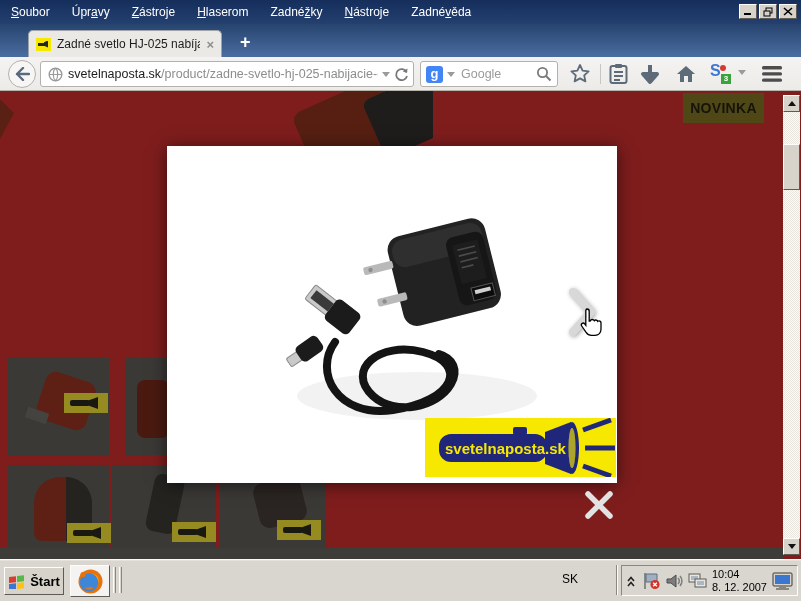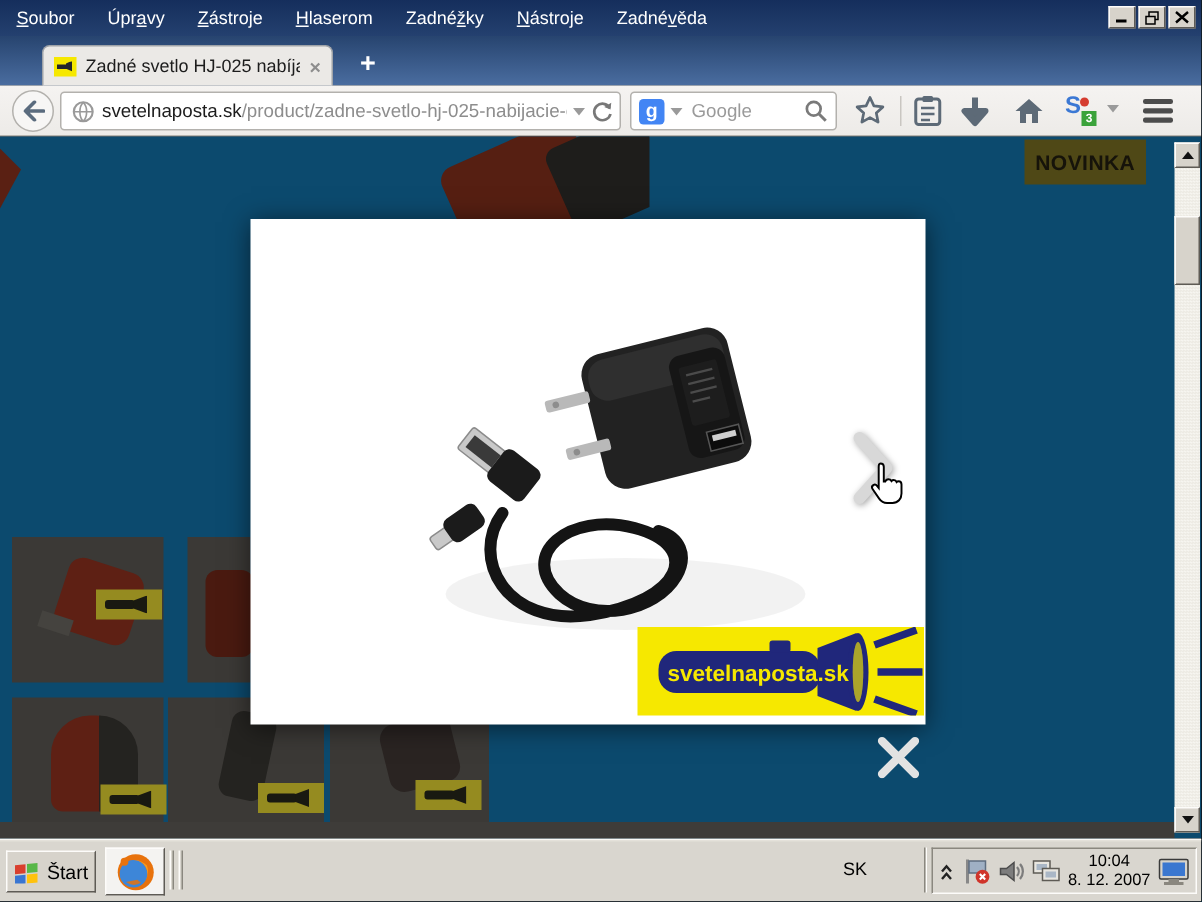--- a/index.html
+++ b/index.html
@@ -49,21 +49,21 @@
   #search-placeholder{color:#9a9a9a;font-size:12.5px;flex:1;margin-left:2px;}
   .tb-icon{position:absolute;top:5px;width:24px;height:24px;display:flex;align-items:center;justify-content:center;}
   .sep-v{position:absolute;top:7px;width:1px;height:20px;background:#c9c6c1;}
   .s3-badge{position:relative;width:20px;height:20px;}
   .s3-s{position:absolute;left:0;top:-2px;color:#3b78d4;font-weight:bold;font-size:16px;}
   .s3-dot{position:absolute;right:4px;top:1px;width:6px;height:6px;background:#d53c2f;border-radius:50%;}
   .s3-3{position:absolute;right:-1px;bottom:0;width:10px;height:10px;background:#3ba33b;color:#fff;
     font-size:8px;font-weight:bold;text-align:center;line-height:10px;}
 
   
-  #content{position:absolute;left:0;top:91px;width:801px;height:468px;background:#0c4a6e;overflow:hidden;}
+  #content{position:absolute;left:0;top:91px;width:801px;height:468px;background:#7f1d1d;overflow:hidden;}
   .dim-tile{position:absolute;background:#3b3936;}
   .wm{position:absolute;width:44px;height:20px;background:#958b20;}
   .wm .fl-body{position:absolute;left:6px;top:7px;width:20px;height:6px;background:#191911;border-radius:2px;}
   .wm .fl-head{position:absolute;left:25px;top:4px;width:9px;height:12px;background:#191911;
     clip-path:polygon(0 28%,100% 0,100% 100%,0 72%);}
   #novinka{position:absolute;left:683px;top:2px;width:81px;height:30px;background:#4f4816;
     color:#16130a;font-size:14px;font-weight:bold;display:flex;align-items:center;justify-content:center;
     letter-spacing:.3px;}
   #top-photo{position:absolute;left:283px;top:0;width:150px;height:55px;overflow:hidden;}
   #red-wedge{position:absolute;left:0;top:8px;width:14px;height:40px;background:#5a2013;
@@ -89,30 +89,30 @@
   .tri-down{width:0;height:0;border:4px solid transparent;border-top:5px solid #111;margin-bottom:-4px;}
   #sb-thumb{position:absolute;left:0;top:49px;width:17px;height:46px;background:#d7d3cb;border:1px solid;
     border-color:#fdfcfa #5e5b55 #5e5b55 #fdfcfa;}
 
   
   #taskbar{position:absolute;left:0;top:559px;width:801px;height:42px;background:#d9d6cf;
     box-shadow:inset 0 1px 0 #fbfaf7,inset 0 2px 0 #e4e1da;}
   #start-btn{position:absolute;left:4px;top:8px;width:60px;height:28px;background:#d7d3cb;
     border:1px solid;border-color:#fdfcfa #5e5b55 #5e5b55 #fdfcfa;display:flex;align-items:center;
     justify-content:center;gap:4px;}
-  #start-btn span{font-size:13px;font-weight:normal;color:#000;}
+  #start-btn span{font-size:13px;font-weight:bold;color:#000;}
   #ff-task-btn{position:absolute;left:70px;top:6px;width:40px;height:32px;background:#f4f3f1;
     border:1px solid;border-color:#fdfcfa #5e5b55 #5e5b55 #fdfcfa;display:flex;align-items:center;justify-content:center;}
   .grip{position:absolute;top:8px;width:3px;height:26px;border-left:1px solid #fdfcfa;border-right:1px solid #8a877f;}
   #tray-lang{position:absolute;left:562px;top:13px;font-size:12px;color:#000;}
   #tray-divider{position:absolute;left:616px;top:6px;width:2px;height:30px;
     border-left:1px solid #8a877f;border-right:1px solid #fdfcfa;}
   #tray{position:absolute;left:621px;top:6px;width:177px;height:31px;border:1px solid;
     border-color:#8a877f #fdfcfa #fdfcfa #8a877f;display:flex;align-items:center;padding:0 3px;gap:4px;}
-  #tray-clock{flex:1;text-align:center;font-size:11px;line-height:13px;color:#000;white-space:nowrap;}
+  #tray-clock{flex:1;text-align:left;font-size:11px;line-height:13px;color:#000;white-space:nowrap;}
 </style>
 </head>
 <body>
 
 <div id="screen">
 
   <div id="titlebar">
     <div class="menu-item"><span></span><span style="text-decoration: underline;">S</span><span>oubor</span></div>
     <div class="menu-item"><span>Úpr</span><span style="text-decoration: underline;">a</span><span>vy</span></div>
     <div class="menu-item"><span></span><span style="text-decoration: underline;">Z</span><span>ástroje</span></div>

